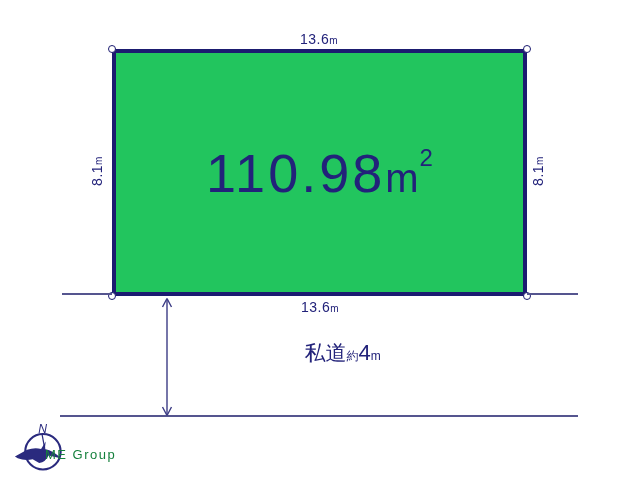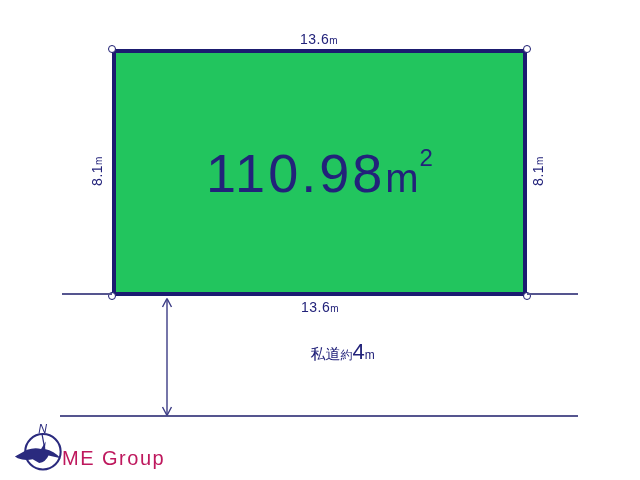--- a/index.html
+++ b/index.html
@@ -36,29 +36,29 @@
   .line-ext-left{left:62px;top:293px;width:50px;}
   .line-ext-right{left:527px;top:293px;width:51px;}
   .road-line{left:60px;top:415px;width:518px;}
   
   .road-arrow{position:absolute;left:158px;top:298px;}
   
   .road-label{
     position:absolute;left:320px;top:339px;transform:translateX(-50%);
     white-space:nowrap;color:#22227a;
   }
-  .road-name{font-size:15px;margin-left:45px;}
+  .road-name{font-size:21px;margin-left:45px;}
   .road-approx{font-size:12px;}
   .road-value{font-size:22px;}
   .road-unit{font-size:12px;}
   
   .compass{position:absolute;left:14px;top:420px;}
   .brand-text{
-    position:absolute;left:62px;top:447px;font-size:20px;letter-spacing:1.5px;
-    color:#be185d;
+    position:absolute;left:45px;top:447px;font-size:13px;letter-spacing:1.5px;
+    color:#15803d;
   }
 </style>
 </head>
 <body>
 
 <div class="canvas">
 
   <div class="plot-rect">
     <div class="area-label">
       <span class="area-value">110.98</span><span class="area-unit">m</span><span class="area-sup">2</span>

